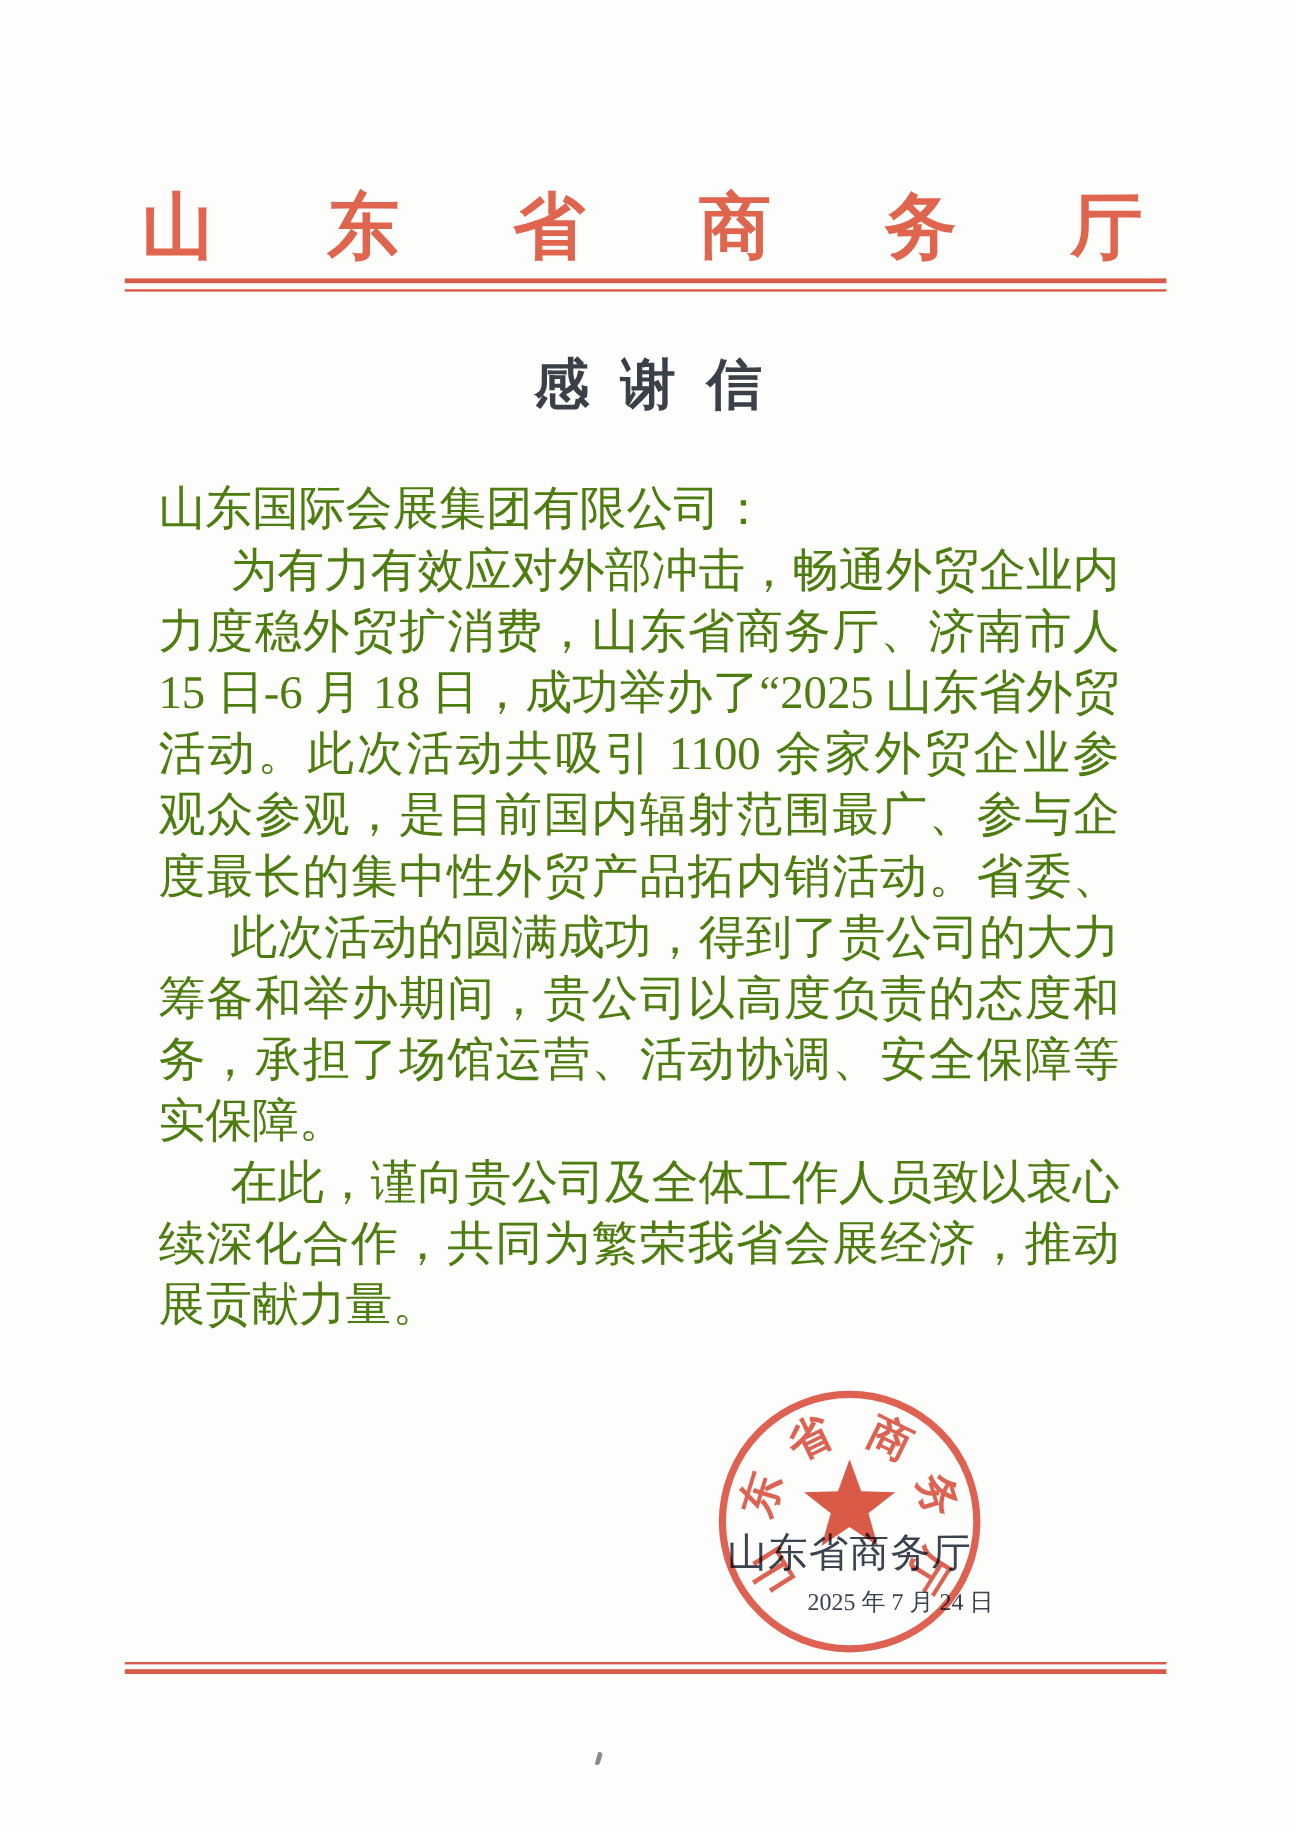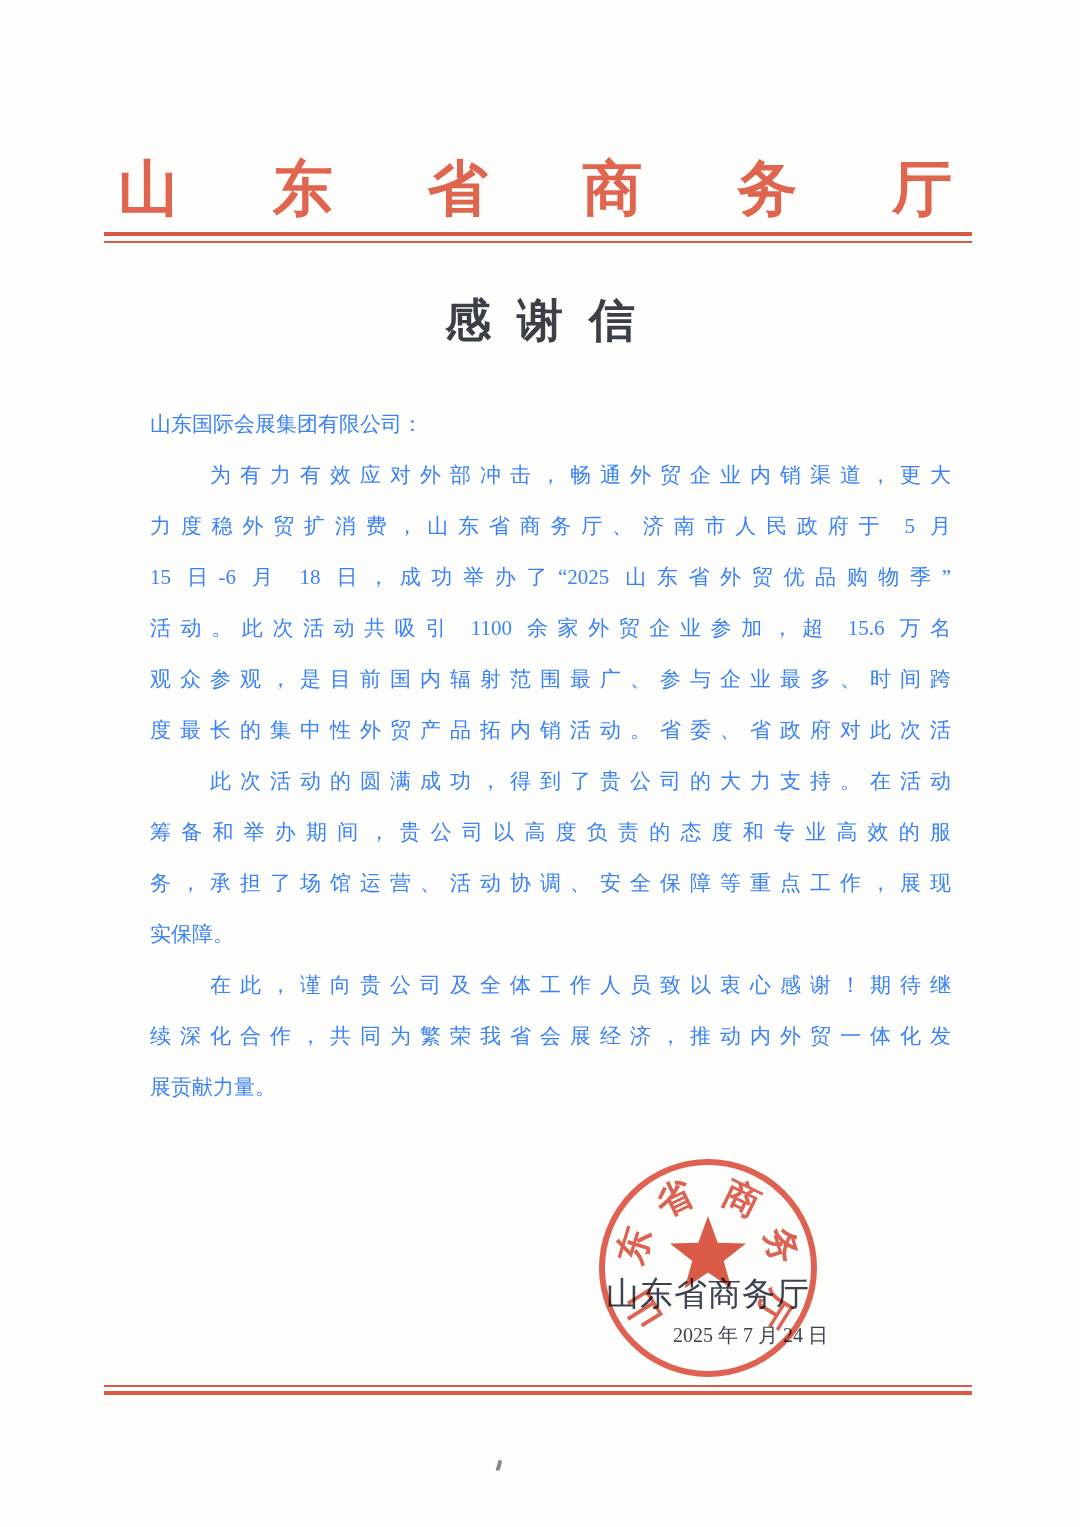--- a/index.html
+++ b/index.html
@@ -34,23 +34,23 @@
     left: 0; right: 0; top: 290px;
     text-align: center;
     font-size: 46px; font-weight: 700;
     letter-spacing: 26px; text-indent: 26px;
     color: #3a3f48;
   }
 
   
   .body-block {
     position: absolute;
-    left: 150px; top: 399px; width: 801px;
-    color: #3b82f6;
-    font-size: 21px;
+    left: 132px; top: 399px; width: 801px;
+    color: #4d7c0f;
+    font-size: 39px;
   }
   .body-line {
     height: 51px; line-height: 51px;
     overflow: hidden;
     box-sizing: border-box;
     width: 100%;
   }
   .body-line.justify {
     text-align: justify; text-align-last: justify;
     text-justify: inter-character;

